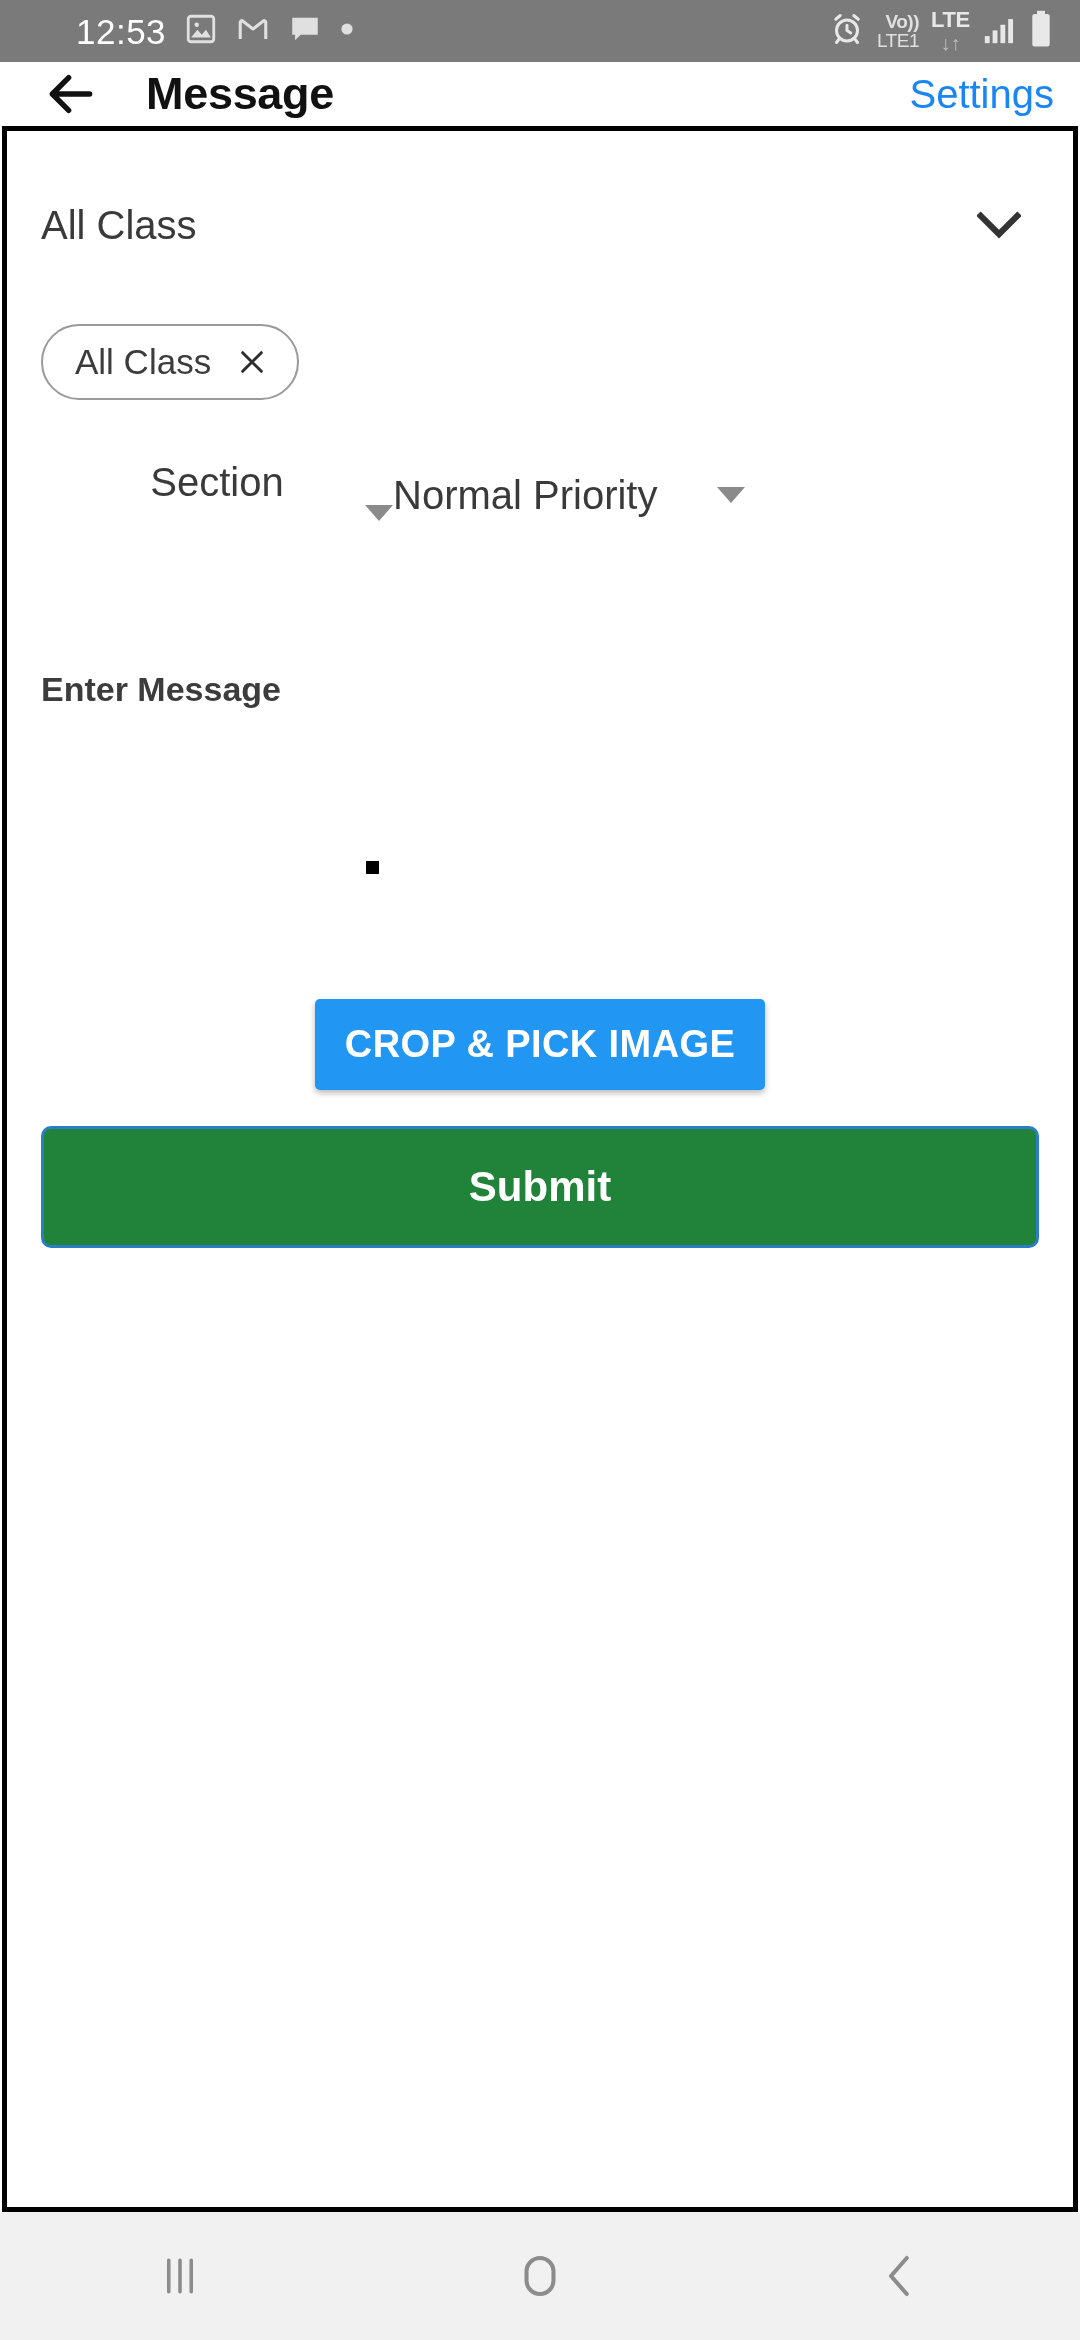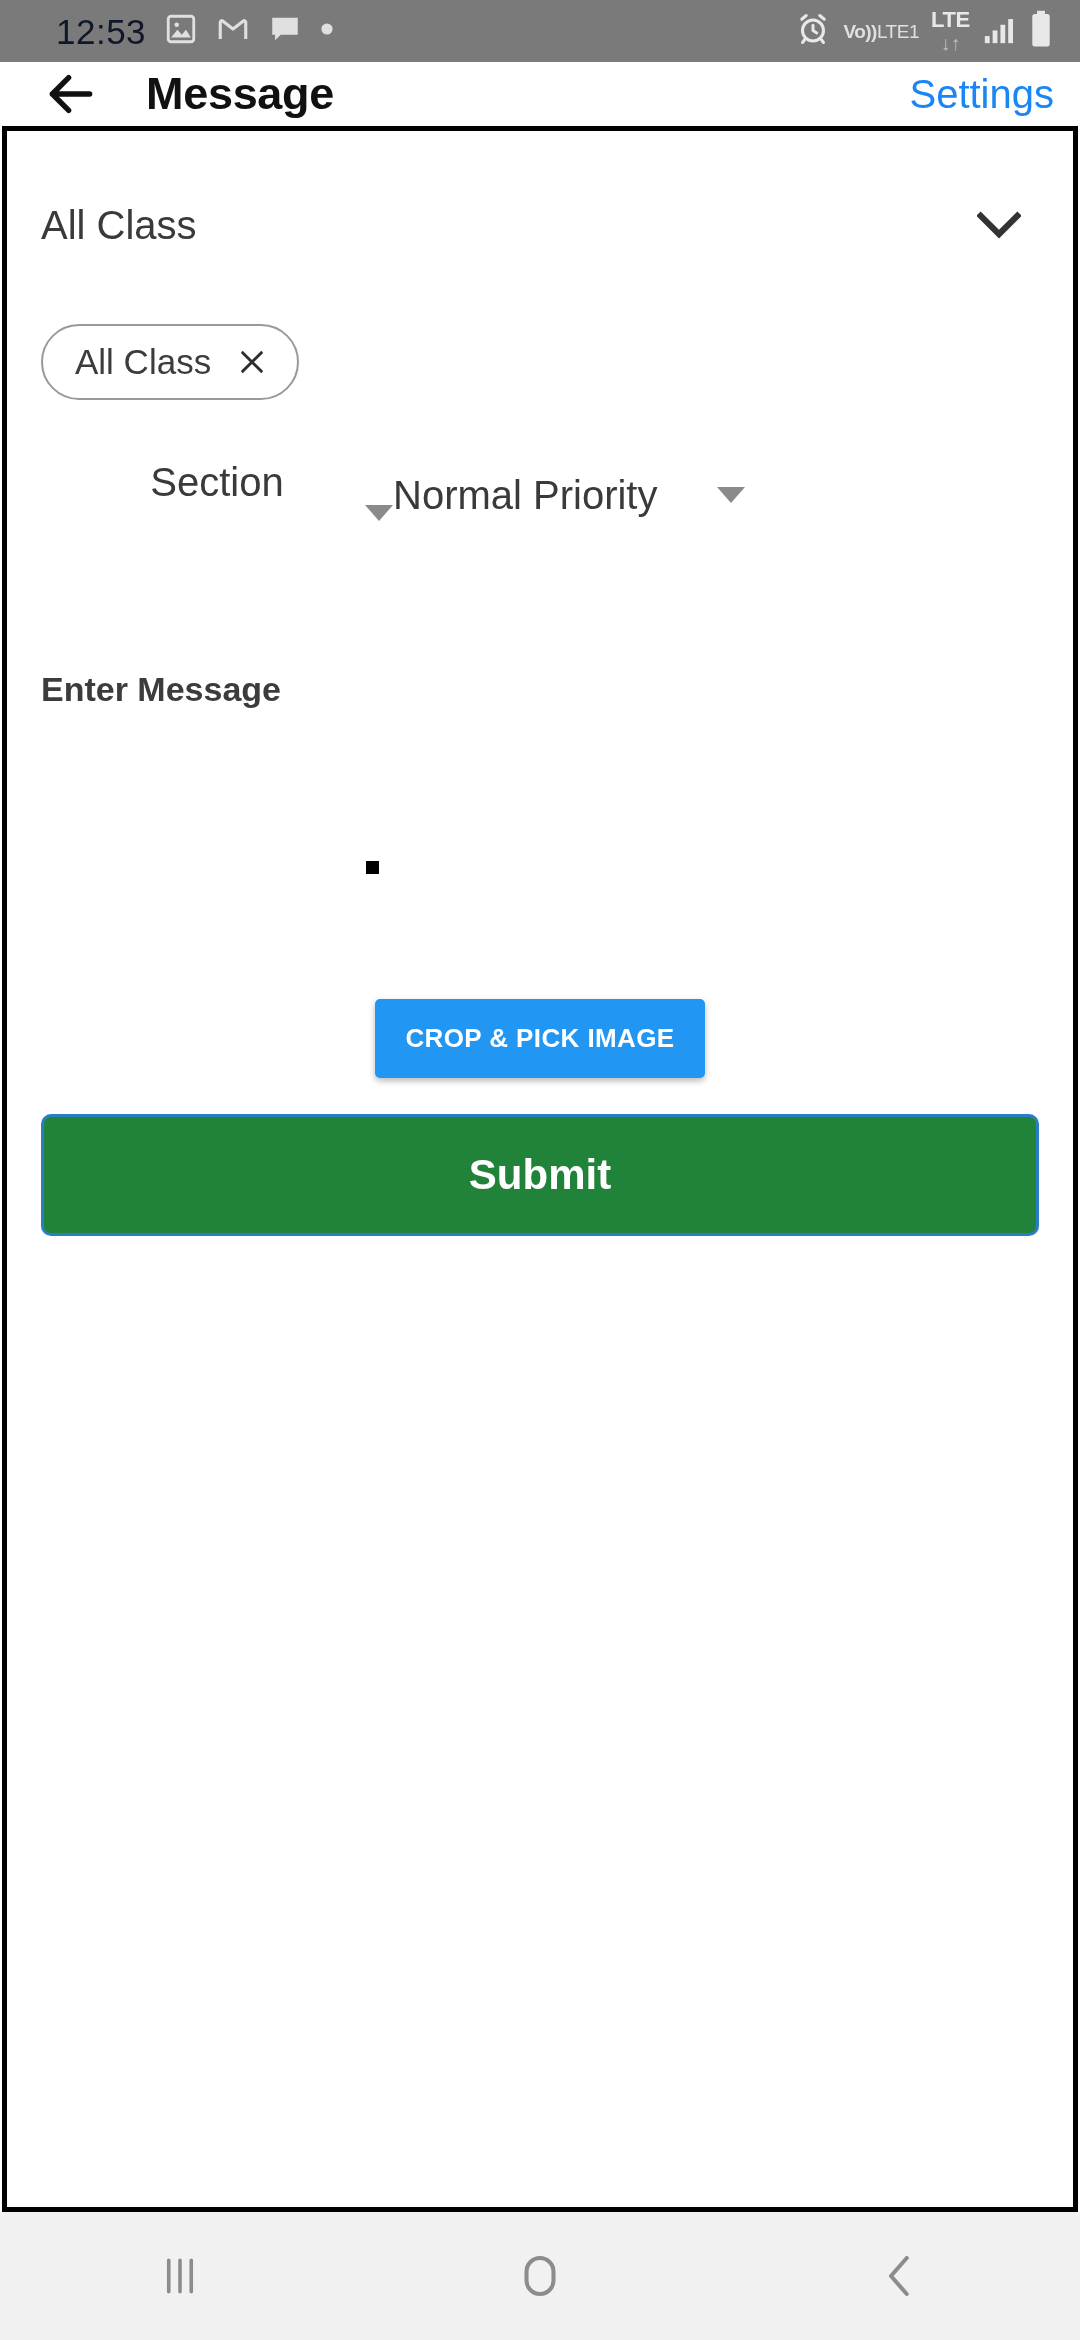--- a/index.html
+++ b/index.html
@@ -27,37 +27,38 @@
     align-items: center;
     padding: 0 26px 0 56px;
     flex: none;
   }
   .status-left {
     display: flex;
     align-items: center;
     gap: 18px;
   }
   .status-time {
-    color: #0f172a;
+    color: #ffffff;
     font-size: 35px;
     font-weight: 400;
     letter-spacing: 0.5px;
     line-height: 1;
+    margin-left: 20px;
   }
   .status-right {
     margin-left: auto;
     display: flex;
     align-items: center;
     gap: 12px;
   }
   .sicon { display: block; }
   .volte-stack {
     display: flex;
-    flex-direction: row;
-    align-items: center;
+    flex-direction: column;
+    align-items: flex-end;
     justify-content: center;
     line-height: 1;
   }
   .volte-top { color: #e0e0e0; font-size: 19px; font-weight: 700; letter-spacing: -0.5px; }
   .volte-bot { color: #e0e0e0; font-size: 19px; font-weight: 400; letter-spacing: -0.5px; }
   .lte-stack {
     display: flex;
     flex-direction: column;
     align-items: center;
     line-height: 1;
@@ -208,21 +209,21 @@
 
   
   .crop-btn-wrap {
     display: flex;
     justify-content: center;
     margin-top: 0;
   }
   .crop-btn {
     background: #2196f3;
     color: #ffffff;
-    font-size: 26px;
+    font-size: 38px;
     font-weight: 700;
     letter-spacing: 0.4px;
     padding: 24px 30px;
     border: none;
     border-radius: 5px;
     box-shadow: 0 3px 6px rgba(0,0,0,0.28);
     cursor: pointer;
     font-family: "Liberation Sans", sans-serif;
   }
 

